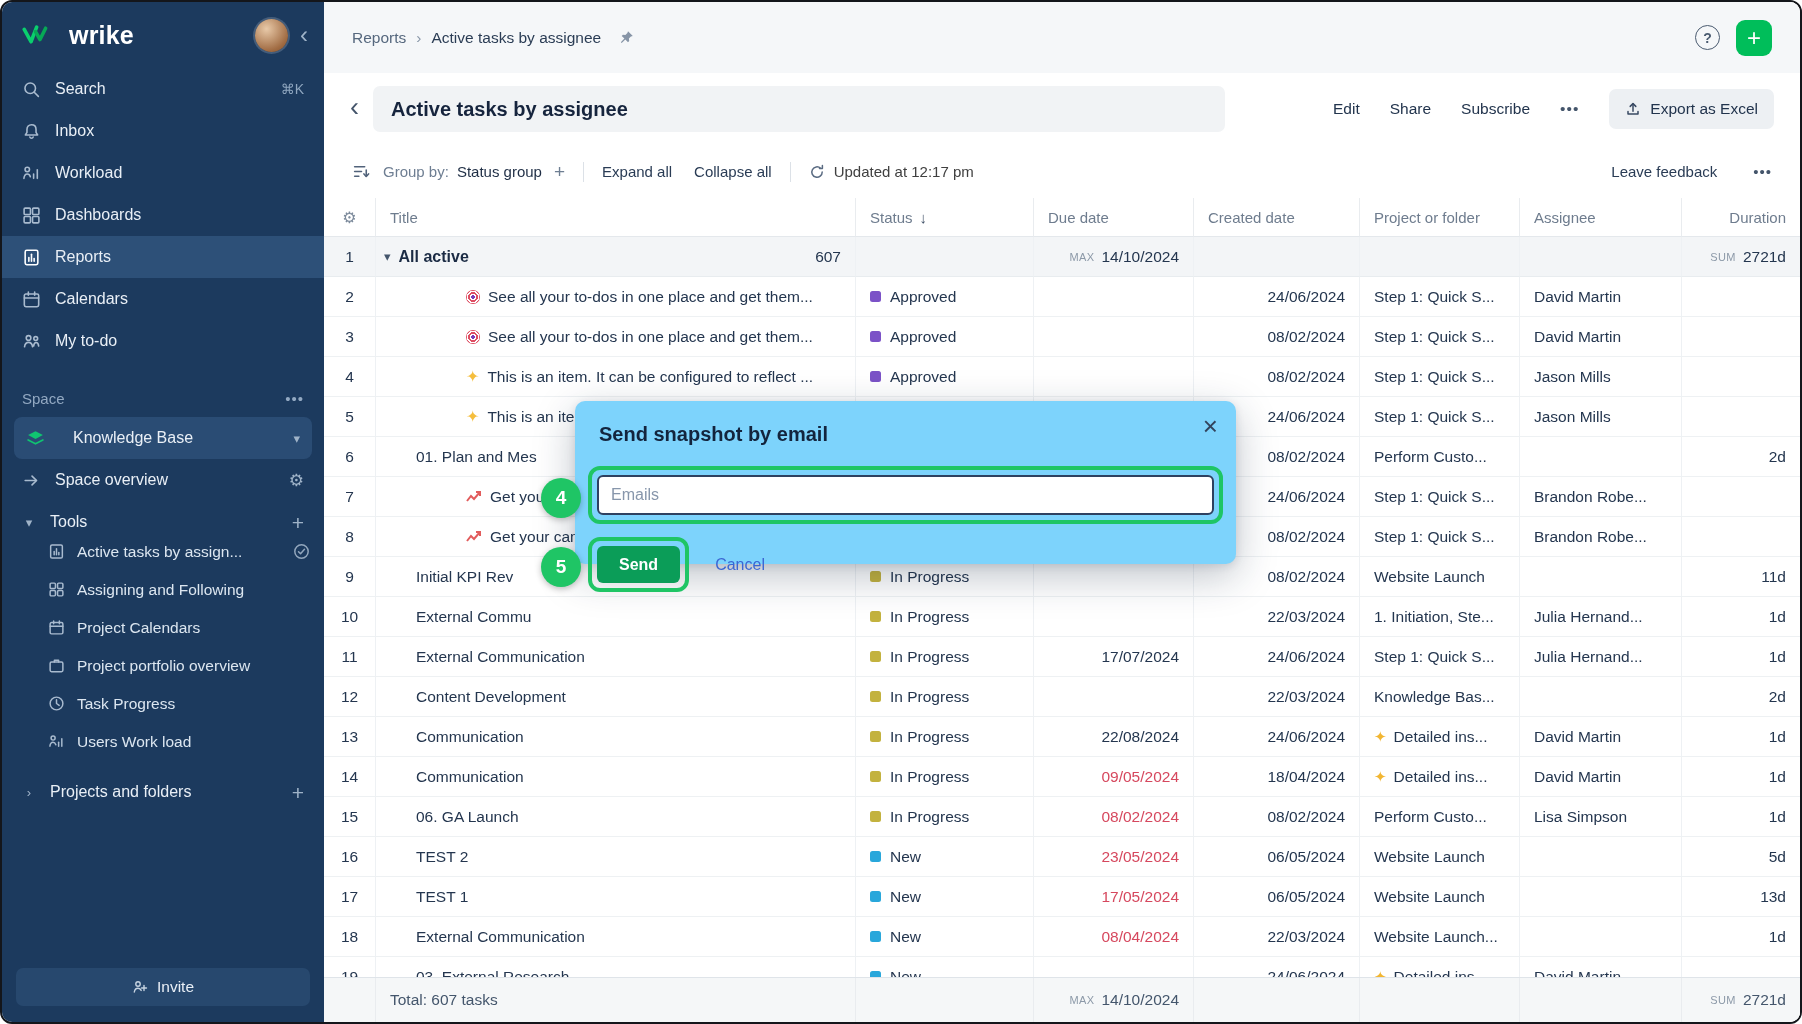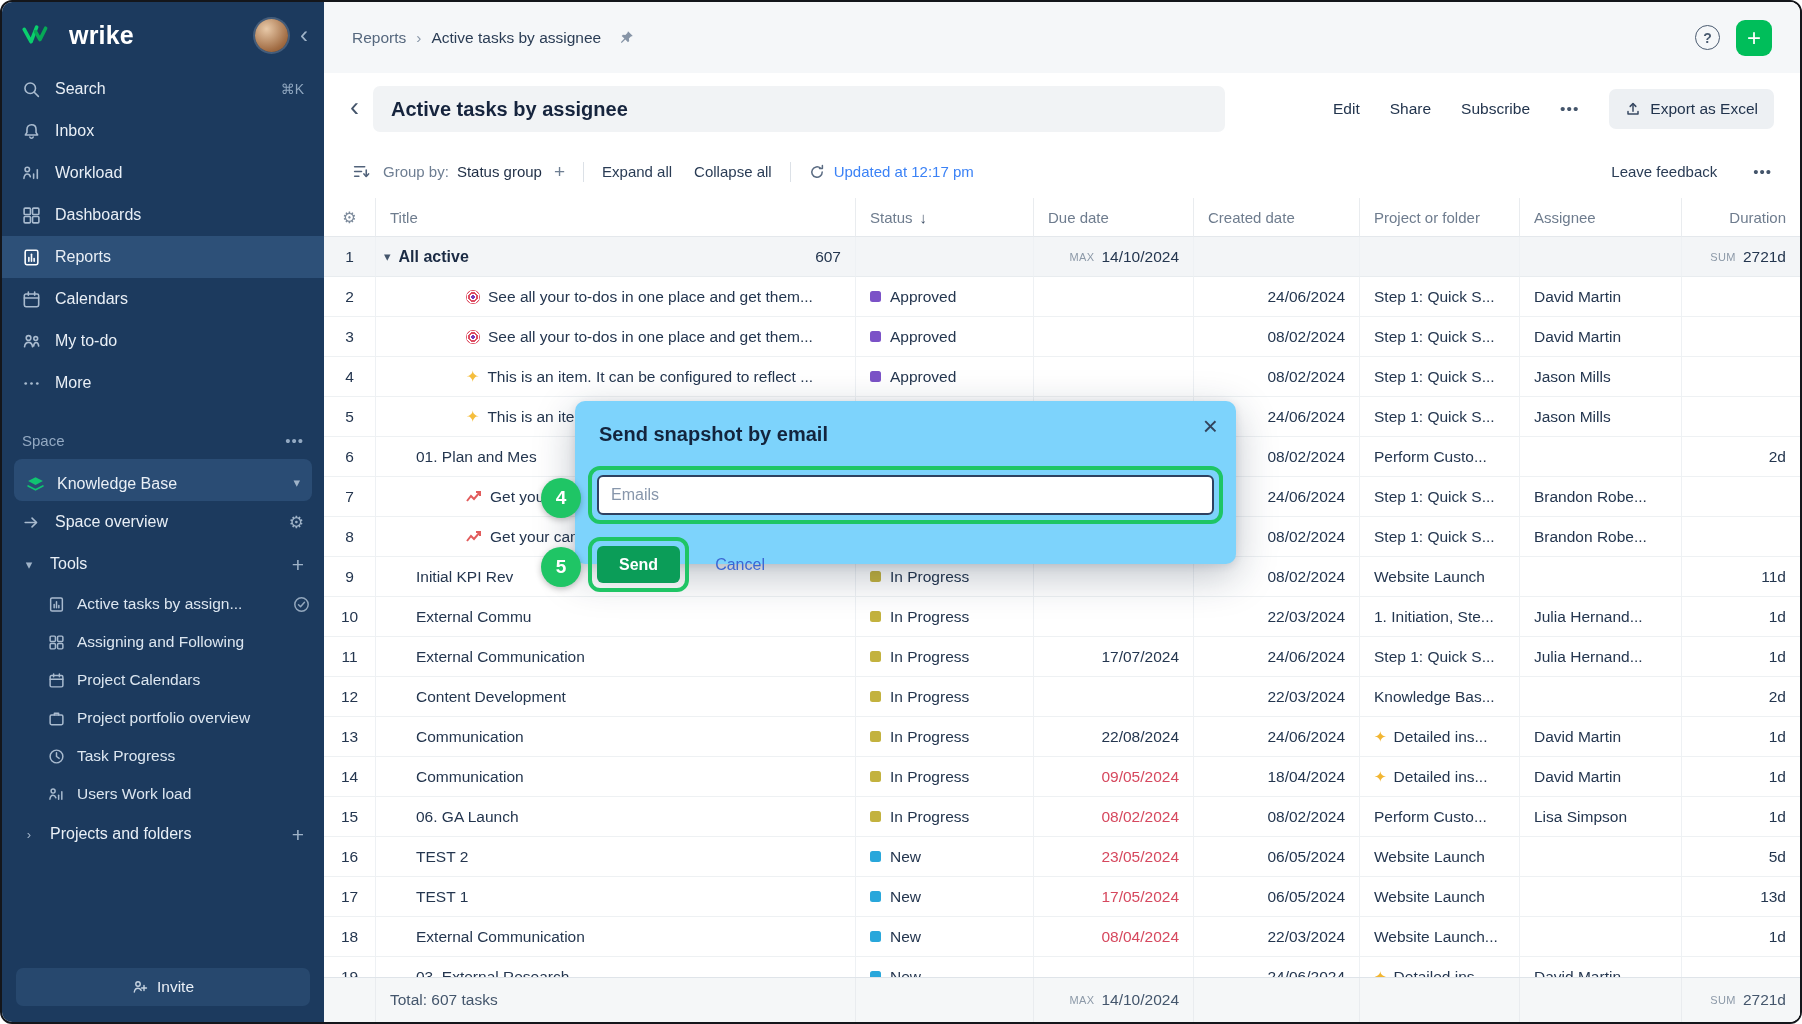--- a/index.html
+++ b/index.html
@@ -17,27 +17,27 @@
   .collapse{color:#9FB3C8;font-size:24px;cursor:pointer;line-height:1}
   nav{flex:none}
   .nav-item{height:42px;display:flex;align-items:center;gap:14px;padding:0 20px;font-size:16px;color:#E9EFF6;cursor:pointer}
   .nav-item.sel{background:#2D5078}
   .nicon{width:19px;height:19px;flex:none;stroke:#A9BBCF;fill:none;stroke-width:1.5;stroke-linecap:round;stroke-linejoin:round}
   .sel .nicon{stroke:#fff}
   .nicon .f{fill:#A9BBCF;stroke:none}
   .shortcut{margin-left:auto;color:#8FA6BF;font-size:14px}
   .space-head{display:flex;align-items:center;justify-content:space-between;padding:28px 20px 10px;color:#93A9C2;font-size:15px}
   .dots{color:#93A9C2;cursor:pointer;letter-spacing:1px}
-  .space-pill{margin:0 12px;height:42px;background:#2A4C74;border-radius:8px;display:flex;gap:12px;padding:16px 12px;font-size:16px;cursor:pointer}
+  .space-pill{margin:0 12px;height:42px;background:#2A4C74;border-radius:8px;display:flex;align-items:center;gap:28px;padding:8px 12px;font-size:16px;cursor:pointer}
   .kb{width:19px;height:19px;flex:none}
   .chev{color:#9FB3C8;font-size:13px;width:14px;text-align:center;flex:none}
   .pill-chev{margin-left:auto;color:#9FB3C8;font-size:13px}
   .right-ic{margin-left:auto;color:#9FB3C8;font-size:17px;cursor:pointer;line-height:1}
   .plus-ic{font-size:21px}
-  .tool-item{height:38px;display:flex;align-items:center;gap:12px;padding:0 14px 0 46px;font-size:15.5px;color:#DCE6F0;cursor:pointer}
+  .tool-item{height:38px;display:flex;align-items:flex-start;gap:12px;padding:0 14px 0 46px;font-size:15.5px;color:#DCE6F0;cursor:pointer}
   .ticon{width:17px;height:17px;flex:none;stroke:#A9BBCF;fill:none;stroke-width:1.4;stroke-linecap:round;stroke-linejoin:round}
   .tool-check{margin-left:auto;width:17px;height:17px;flex:none;stroke:#93A7BD;fill:none;stroke-width:1.4;stroke-linecap:round;stroke-linejoin:round}
   .invite{position:absolute;left:14px;right:14px;bottom:16px;height:38px;background:#27486E;border:none;border-radius:7px;color:#E9EFF6;font-size:15.5px;display:flex;align-items:center;justify-content:center;gap:9px;font-family:inherit;cursor:pointer}
   .iicon{width:16px;height:16px;stroke:#C6D3E1;fill:none;stroke-width:1.4;stroke-linecap:round;stroke-linejoin:round}
 
   
   .main{flex:1;display:flex;flex-direction:column;min-width:0;background:#fff}
   .crumbbar{height:71px;flex:none;background:#F5F7F9;display:flex;align-items:center;padding:0 28px;gap:10px;font-size:15.5px}
   .crumb-sec{color:#56687E;cursor:pointer}
   .crumb-sep{color:#8795A7}
@@ -57,21 +57,21 @@
 
   .toolbar{height:53px;flex:none;display:flex;align-items:center;padding:0 28px;font-size:15px}
   .gbicon{width:19px;height:19px;stroke:#51627A;fill:none;stroke-width:1.5;stroke-linecap:round;stroke-linejoin:round;margin-right:12px}
   .tl-label{color:#6E7E92;margin-right:8px}
   .tl-value{color:#1F2E45;cursor:pointer}
   .tl-plus{color:#6E7E92;font-size:19px;margin-left:12px;cursor:pointer;line-height:1}
   .vd{width:1px;height:20px;background:#DCE1E7;margin:0 18px}
   .tl-link{color:#2A3C55;cursor:pointer}
   .tl-link + .tl-link{margin-left:22px}
   .refresh{width:16px;height:16px;stroke:#5A6B82;fill:none;stroke-width:1.5;stroke-linecap:round;stroke-linejoin:round;margin-right:9px;cursor:pointer}
-  .updated{color:#3b82f6}
+  .updated{color:#404040}
   .tl-right{margin-left:auto;display:flex;align-items:center;gap:36px}
   .tl-more{color:#44556B;letter-spacing:1px;cursor:pointer}
 
   
   .tablewrap{flex:1;display:flex;flex-direction:column;min-height:0}
   .grid{display:grid;grid-template-columns:52px 480px 178px 160px 166px 160px 162px 118px}
   .cell{display:flex;align-items:center;border-right:1px solid #EEF1F4;padding:0 14px;overflow:hidden;white-space:nowrap}
   .cell:last-child{border-right:none}
   .thead .cell{height:39px;color:#6E7C8E;font-size:15px;border-bottom:1px solid #E4E8EC;border-right-color:#E9ECEF;background:#fff}
   .sort{margin-left:7px;color:#42536A}
@@ -194,28 +194,20 @@
       </div>
       <div class="nav-item">
         <svg class="nicon" viewBox="0 0 18 18">
             <circle cx="6.2" cy="5.6" r="2.2"></circle>
             <path d="M2.4 14c.4-2.7 1.9-4.2 3.8-4.2s3.4 1.5 3.8 4.2"></path>
             <circle cx="13" cy="6.2" r="1.8"></circle>
             <path d="M11 13.3c.3-2.2 1.2-3.3 2.4-3.3 1.2 0 2.1 1.1 2.4 3.3"></path>
           </svg>
         <span>My to-do</span>
       </div>
-      <div class="nav-item">
-        <svg class="nicon" viewBox="0 0 18 18">
-            <circle class="f" cx="3.5" cy="9" r="1.3"></circle>
-            <circle class="f" cx="9" cy="9" r="1.3"></circle>
-            <circle class="f" cx="14.5" cy="9" r="1.3"></circle>
-          </svg>
-        <span>More</span>
-      </div>
     </nav>
 
     <div class="space-head">
       <span>Space</span>
       <span class="dots">•••</span>
     </div>
 
     <div class="space-pill">
       <svg class="kb" viewBox="0 0 18 18">
           <path d="M9 2.2l7 3.6-7 3.6-7-3.6z" fill="#10C471"></path>

